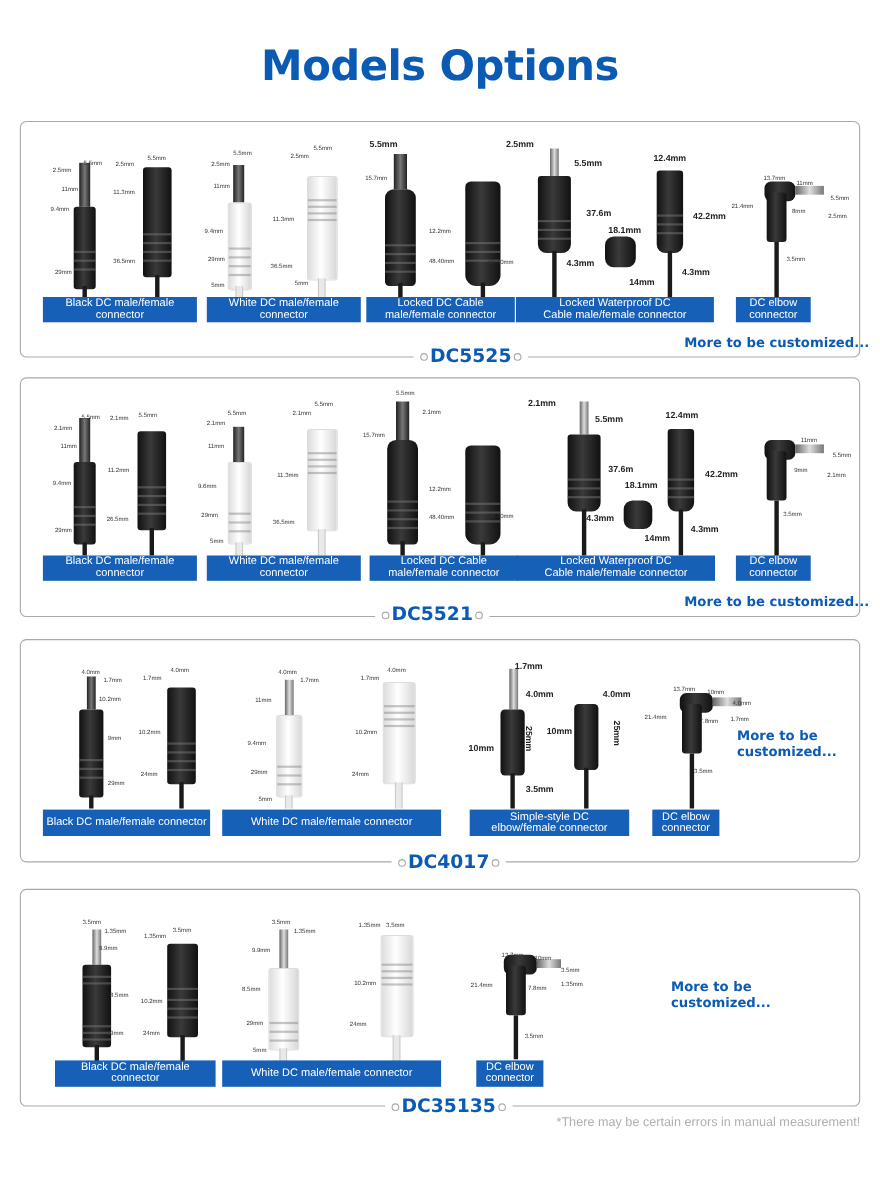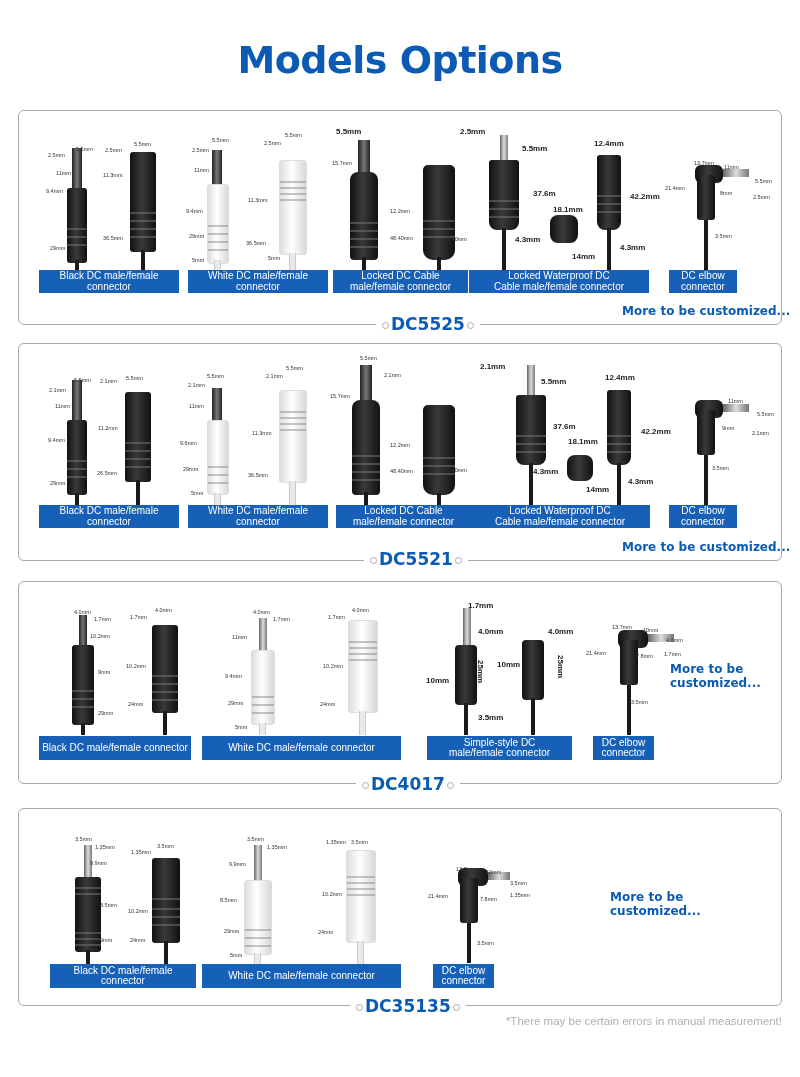--- a/index.html
+++ b/index.html
@@ -296,21 +296,21 @@
 </div>
 <div class="dim" style="left:728px;top:398px;">11mm</div>
 <div class="dim" style="left:757px;top:411px;">5.5mm</div>
 <div class="dim" style="left:722px;top:425px;">9mm</div>
 <div class="dim" style="left:752px;top:430px;">2.1mm</div>
 <div class="dim" style="left:712px;top:465px;">3.5mm</div>
 <div class="label" style="left:669px;top:505px;width:68px;height:23px;">DC elbow
 connector</div>
 
 <div class="more" style="left:622px;top:540px;">More to be customized...</div>
-<div class="series-tag" style="left:364px;top:549px;">DC5521</div>
+<div class="series-tag" style="left:341px;top:549px;">DC5521</div>
 
 <div class="panel" style="top:581px;height:203px;"></div>
 
 <div class="conn" style="left:65px;top:610px;width:40px;height:125px;">
   <div class="pin dark" style="left:14px;top:5px;width:8px;height:30px;"></div>
   <div class="body-b" style="left:7px;top:35px;width:22px;height:80px;">
       <div class="ring" style="top:45px"></div>
       <div class="ring" style="top:53px"></div>
       <div class="ring" style="top:61px"></div>
     </div>
@@ -377,21 +377,21 @@
 <div class="dim big" style="left:426px;top:676px;">10mm</div>
 <div class="dim big" style="left:478px;top:713px;">3.5mm</div>
 <div class="conn" style="left:520px;top:640px;width:30px;height:95px;">
   <div class="body-b" style="left:2px;top:0;width:22px;height:60px;border-radius:4px;"></div>
   <div class="cable" style="left:11px;top:58px;height:37px;"></div>
 </div>
 <div class="dim big" style="left:548px;top:627px;">4.0mm</div>
 <div class="dim big" style="left:497px;top:660px;">10mm</div>
 <div class="dim big" style="left:565px;top:655px;transform:rotate(90deg);transform-origin:left top;">25mm</div>
 <div class="label" style="left:427px;top:736px;width:145px;height:24px;">Simple-style DC
-male/female connector</div>
+elbow/female connector</div>
 
 <div class="conn" style="left:612px;top:630px;width:70px;height:105px;">
   <div class="body-b" style="left:6px;top:0;width:30px;height:18px;border-radius:6px;"></div>
   <div class="body-b" style="left:8px;top:10px;width:18px;height:45px;"></div>
   <div class="pin" style="left:36px;top:4px;width:26px;height:8px;"></div>
   <div class="cable" style="left:15px;top:55px;height:50px;"></div>
 </div>
 <div class="dim" style="left:612px;top:624px;">13.7mm</div>
 <div class="dim" style="left:643px;top:627px;">10mm</div>
 <div class="dim" style="left:666px;top:637px;">4.0mm</div>

